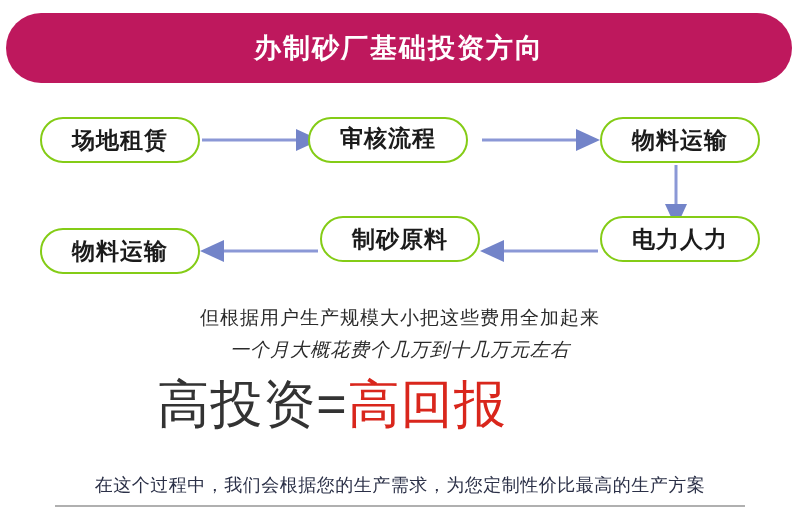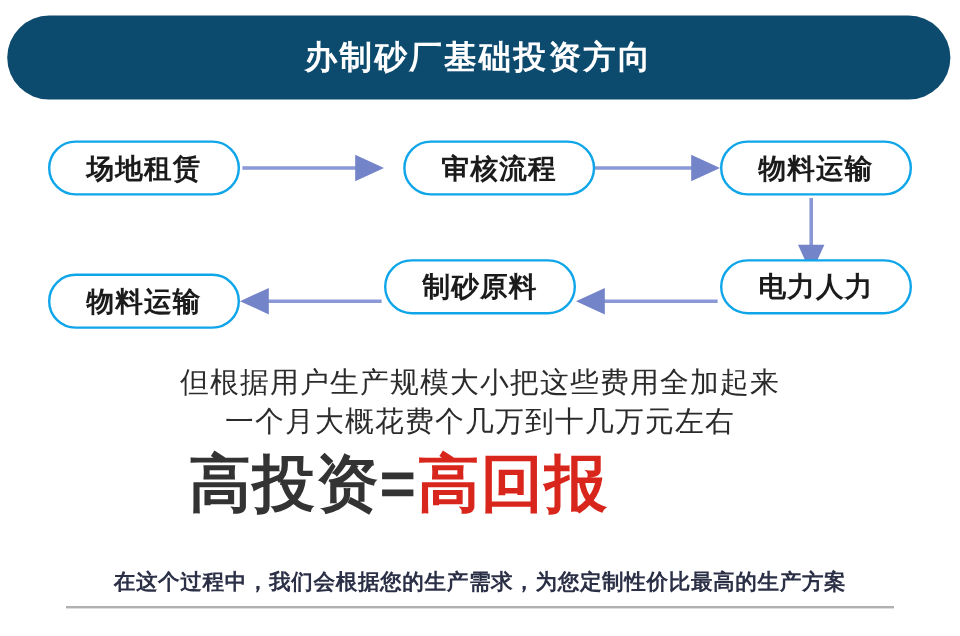--- a/index.html
+++ b/index.html
@@ -16,21 +16,21 @@
     -webkit-font-smoothing: antialiased;
   }
 
   
   .header-banner {
     position: absolute;
     left: 6px;
     top: 13px;
     width: 786px;
     height: 70px;
-    background: #0c4a6e;
+    background: #be185d;
     border-radius: 35px;
     display: flex;
     align-items: center;
     justify-content: center;
   }
   .header-title {
     color: #ffffff;
     font-size: 27px;
     font-weight: bold;
     letter-spacing: 2px;
@@ -48,85 +48,85 @@
   }
   .flow-svg {
     position: absolute;
     left: 0;
     top: 0;
   }
 
   .node {
     position: absolute;
     height: 46px;
-    border: 2px solid #0ea5e9;
+    border: 2px solid #84cc16;
     border-radius: 23px;
     background: #ffffff;
     display: flex;
     align-items: center;
     justify-content: center;
     box-sizing: border-box;
   }
   .node-label {
     font-size: 23px;
     font-weight: bold;
     color: #1b1b1b;
     letter-spacing: 1px;
     line-height: 1;
   }
 
   
   .node-r1c1 { left: 40px;  top: 117px; width: 160px; }
-  .node-r1c2 { left: 336px; top: 117px; width: 160px; }
+  .node-r1c2 { left: 308px; top: 117px; width: 160px; font-family: Liberation Mono, monospace; }
   .node-r1c3 { left: 600px; top: 117px; width: 160px; }
   
   .node-r2c1 { left: 40px;  top: 228px; width: 160px; text-align: center; }
   .node-r2c2 { left: 320px; top: 216px; width: 160px; }
   .node-r2c3 { left: 600px; top: 216px; width: 160px; }
 
   
   .desc {
     position: absolute;
     left: 0;
     width: 800px;
     text-align: center;
     color: #2b2b2b;
-    font-size: 24px;
+    font-size: 19px;
     letter-spacing: 1px;
     line-height: 1;
   }
   .desc-line1 { top: 308px; }
-  .desc-line2 { top: 340px; }
+  .desc-line2 { top: 340px; font-style: italic; }
 
   
   .slogan {
     position: absolute;
     left: 0;
     top: 377px;
     width: 664px;
     text-align: center;
     font-size: 52px;
-    font-weight: bold;
+    font-weight: normal;
     letter-spacing: 1px;
     line-height: 1.05;
     white-space: nowrap;
   }
   .slogan-dark { color: #333333; }
   .slogan-red  { color: #d9261c; }
 
   
   .footer-text {
     position: absolute;
     left: 0;
     top: 476px;
     width: 800px;
     text-align: center;
     color: #2b3047;
     font-size: 18px;
-    font-weight: bold;
+    font-weight: normal;
     letter-spacing: 0.5px;
     line-height: 1;
   }
   .footer-rule {
     position: absolute;
     left: 55px;
     top: 505px;
     width: 690px;
     height: 2px;
     background: #b0b0b0;

